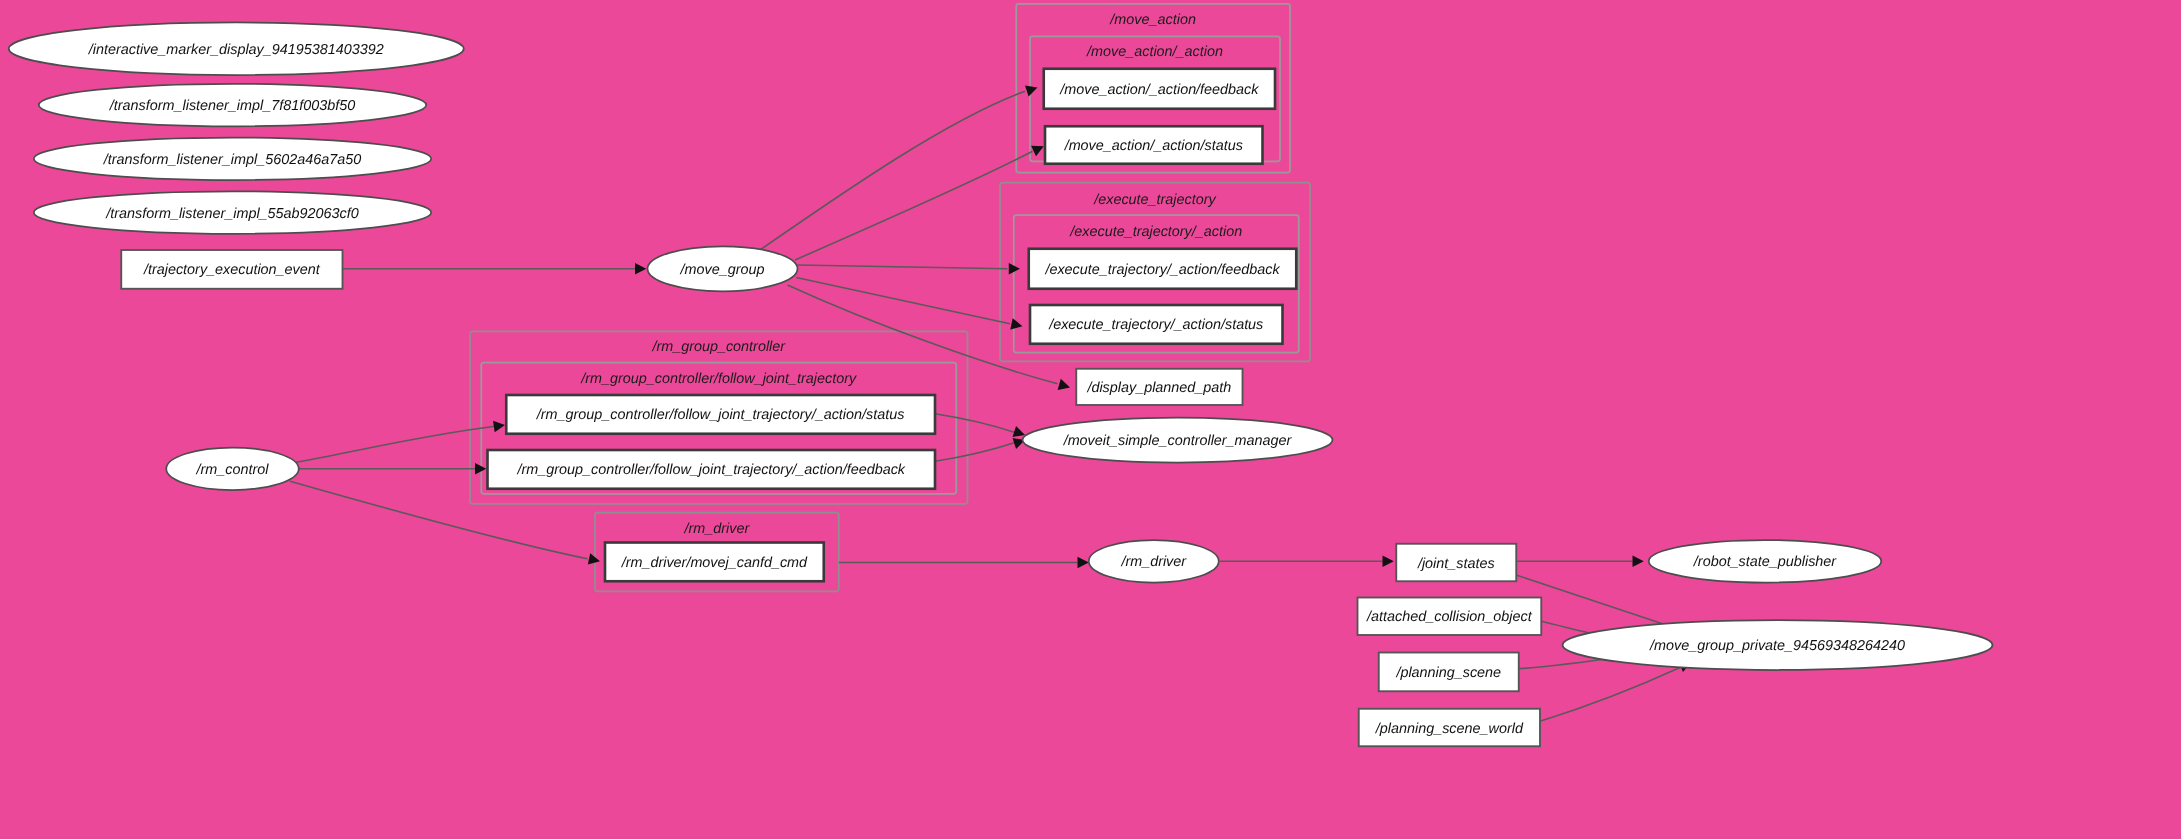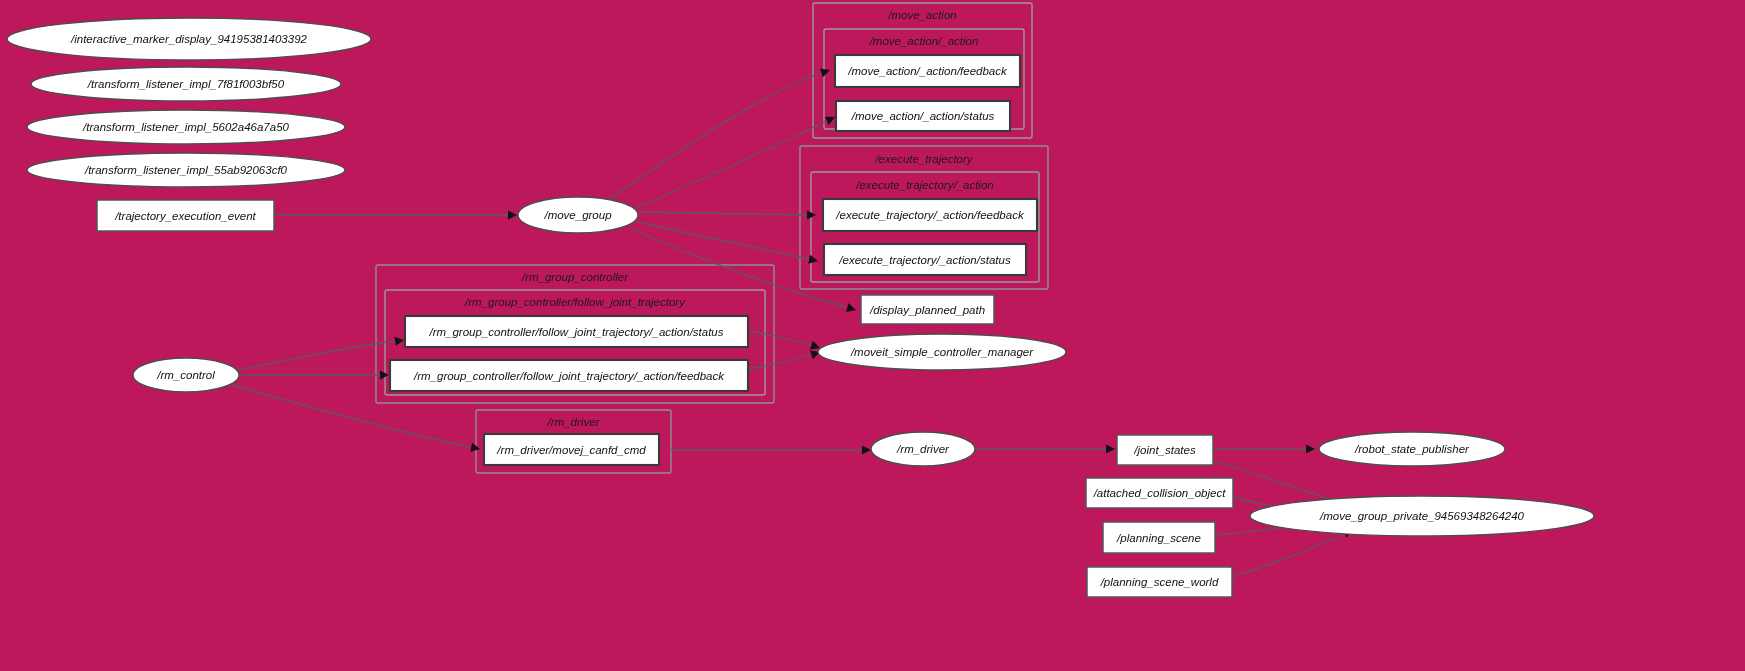--- a/index.html
+++ b/index.html
@@ -7,21 +7,21 @@
     padding: 0;
     background: #ffffff;
   }
   body {
     font-family: "Liberation Sans", sans-serif;
   }
   #graph-root {
     position: relative;
     width: 1745px;
     height: 671px;
-    background: #be185d;
+    background: #ec4899;
     overflow: hidden;
   }
   svg#graph-canvas {
     position: absolute;
     left: 0;
     top: 0;
     width: 1745px;
     height: 671px;
   }
   .node-shape {

